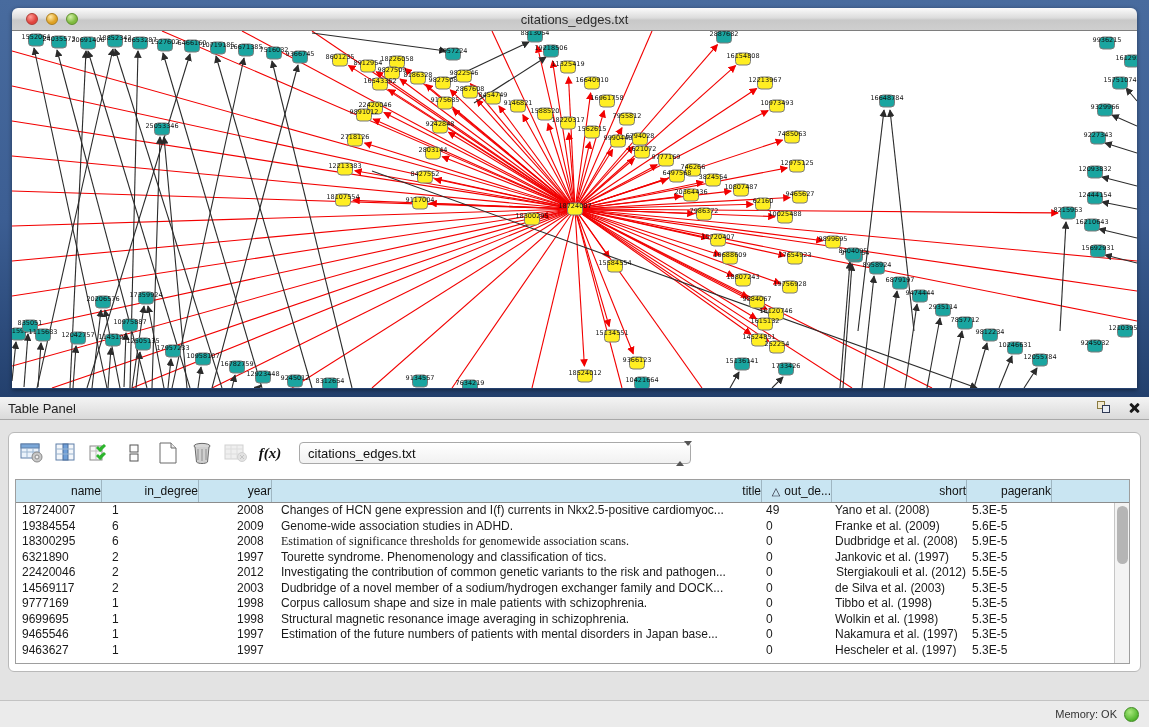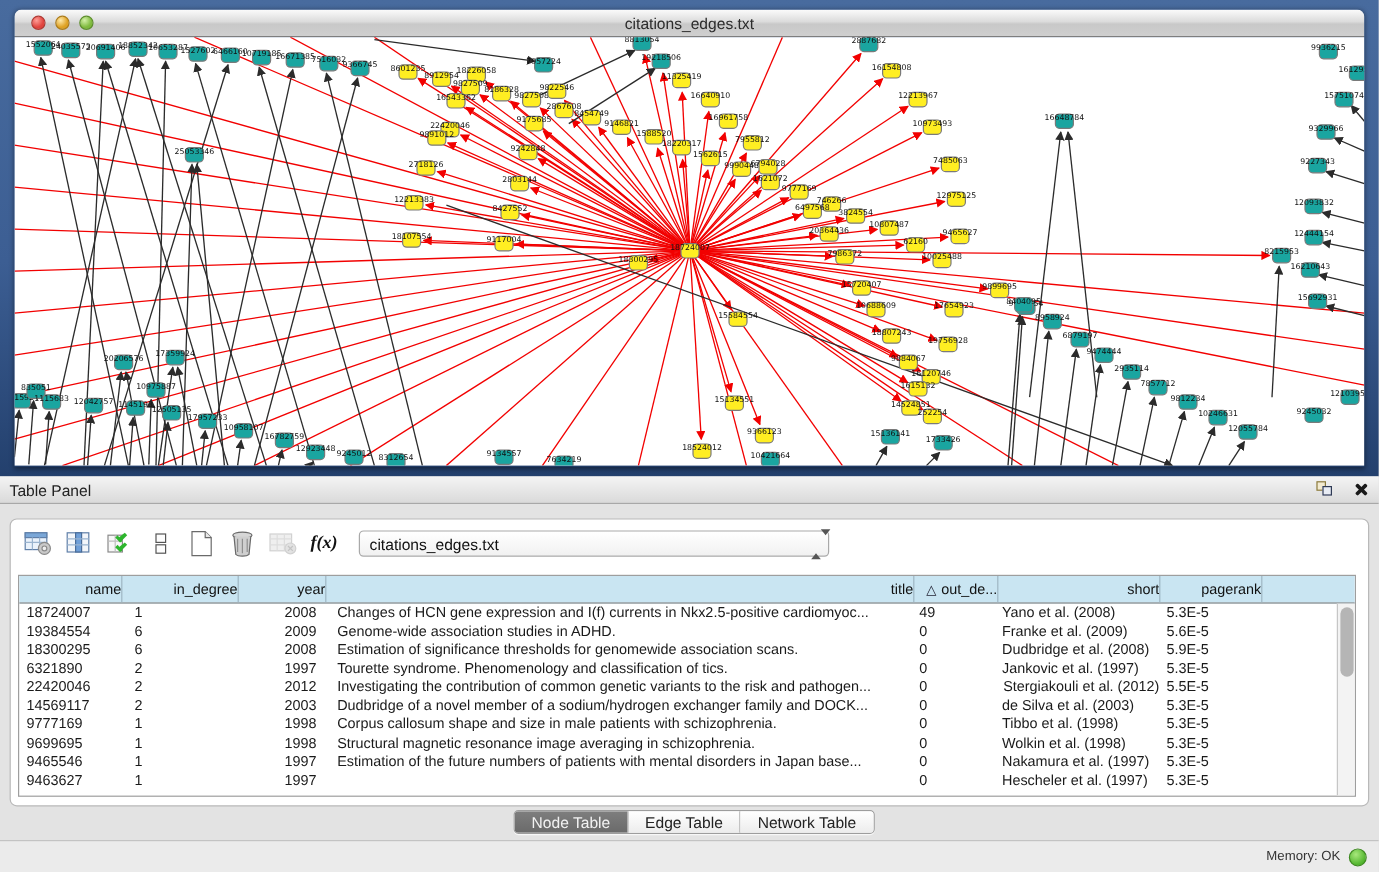--- a/index.html
+++ b/index.html
@@ -873,21 +873,21 @@
               <div class="td" style="width: 73px; padding-left: 38px;">2009</div>
               <div class="td" style="width: 490px; padding-left: 9px;">Genome-wide association studies in ADHD.</div>
               <div class="td" style="width: 70px; padding-left: 4px;">0</div>
               <div class="td" style="width: 135px; padding-left: 3px;">Franke et al. (2009)</div>
               <div class="td" style="width: 85px; padding-left: 5px;">5.6E-5</div>
             </div>
             <div class="tr">
               <div class="td" style="width: 86px; padding-left: 6px;">18300295</div>
               <div class="td" style="width: 97px; padding-left: 10px;">6</div>
               <div class="td" style="width: 73px; padding-left: 38px;">2008</div>
-              <div class="td" style="width: 490px; padding-left: 9px;">Estimation of significance thresholds for genomewide association scans.</div>
+              <div class="td" style="width: 490px; padding-left: 9px; font-family: Liberation Serif, serif;">Estimation of significance thresholds for genomewide association scans.</div>
               <div class="td" style="width: 70px; padding-left: 4px;">0</div>
               <div class="td" style="width: 135px; padding-left: 3px;">Dudbridge et al. (2008)</div>
               <div class="td" style="width: 85px; padding-left: 5px;">5.9E-5</div>
             </div>
             <div class="tr">
               <div class="td" style="width: 86px; padding-left: 6px;">6321890</div>
               <div class="td" style="width: 97px; padding-left: 10px;">2</div>
               <div class="td" style="width: 73px; padding-left: 38px;">1997</div>
               <div class="td" style="width: 490px; padding-left: 9px;">Tourette syndrome. Phenomenology and classification of tics.</div>
               <div class="td" style="width: 70px; padding-left: 4px;">0</div>
@@ -948,24 +948,19 @@
               <div class="td" style="width: 135px; padding-left: 3px;">Hescheler et al. (1997)</div>
               <div class="td" style="width: 85px; padding-left: 5px;">5.3E-5</div>
             </div>
           </div>
         <div class="vscroll">
           <div class="vthumb"></div>
         </div>
       </div>
     </div>
 
-    <div class="seg" id="seg">
-        <div class="s active">Node Table</div>
-        <div class="s">Edge Table</div>
-        <div class="s">Network Table</div>
-      </div>
   </div>
 
   <div class="statusbar">
     <span class="mem">Memory: OK</span>
     <span class="dot"></span>
   </div>
 </div>
 
 </body></html>

